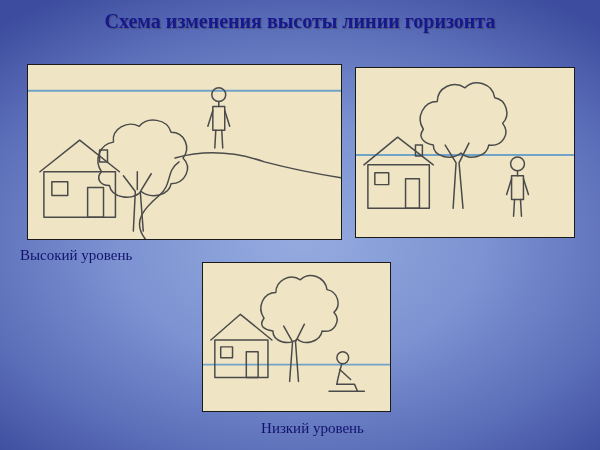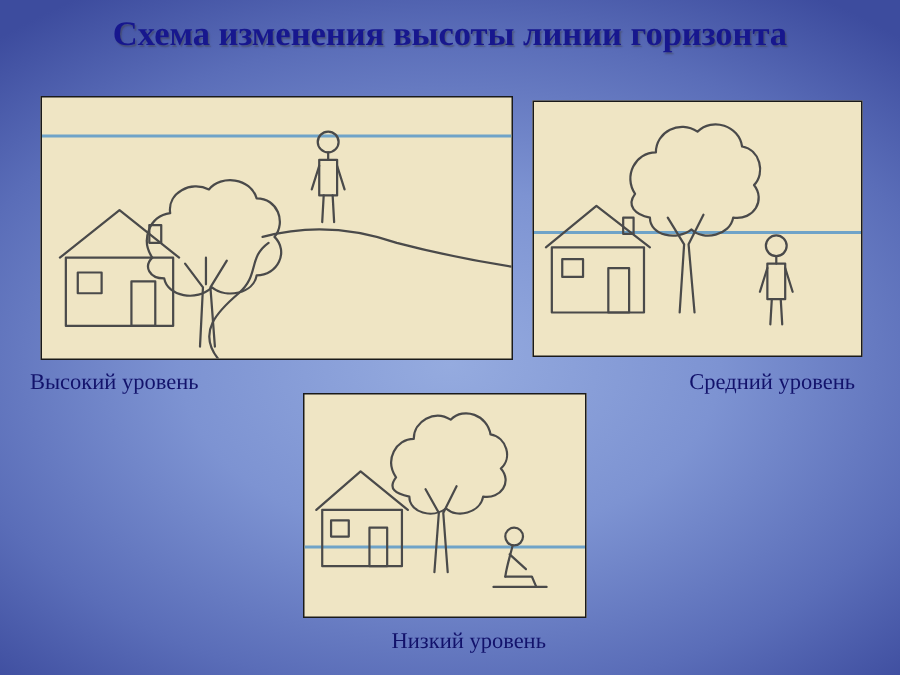--- a/index.html
+++ b/index.html
@@ -8,21 +8,21 @@
     width:600px;height:450px;
     overflow:hidden;
     font-family:"Liberation Serif","DejaVu Serif",serif;
     background:radial-gradient(ellipse 75% 65% at 50% 54%,
       #95abdf 0%, #7d93d2 40%, #5a6db8 75%, #3d4c9e 100%);
   }
   .title{
     position:absolute;
     left:0;top:10px;width:600px;
     text-align:center;
-    font-size:23px;
+    font-size:20px;
     font-weight:bold;
     color:#17178e;
     text-shadow:1px 1px 1px rgba(60,60,60,.45);
   }
   .panel{
     position:absolute;
     background:#efe5c4;
     border:1.5px solid #1a1a1a;
     box-sizing:border-box;
   }
@@ -118,16 +118,15 @@
         <circle cx="142" cy="96" r="6"></circle>
         <path d="M 141 102 C 139 110 137 116 136 123"></path>
         <path d="M 136 123 L 154 123 L 157 130"></path>
         <path d="M 139 108 L 150 118"></path>
         <path d="M 128 130 L 164 130"></path>
       </g>
     </svg>
   </div>
 
   <div class="caption caption-high">Высокий уровень</div>
-  <div class="caption caption-middle">Средний уровень</div>
   <div class="caption caption-low">Низкий уровень</div>
 
 </div>
 
 </body></html>

